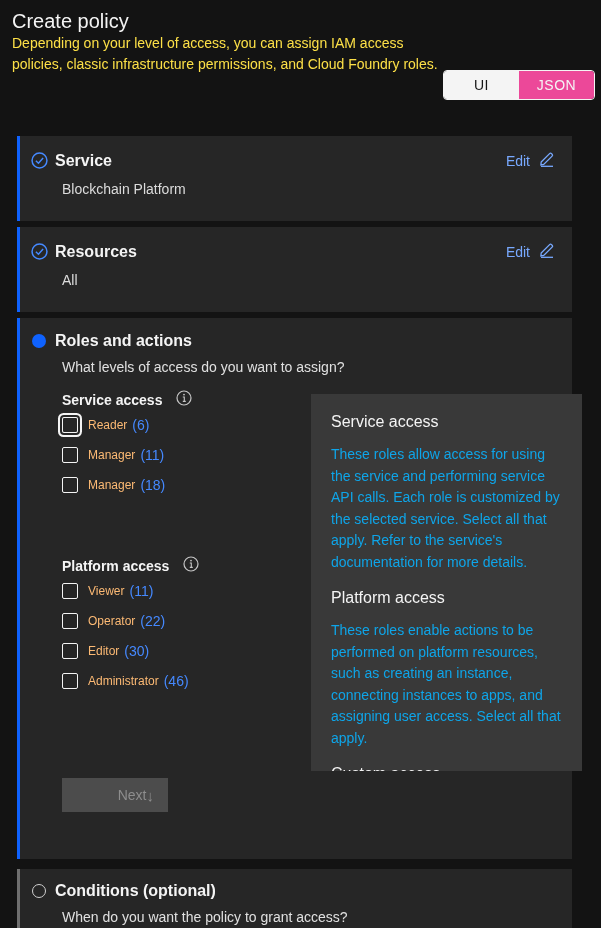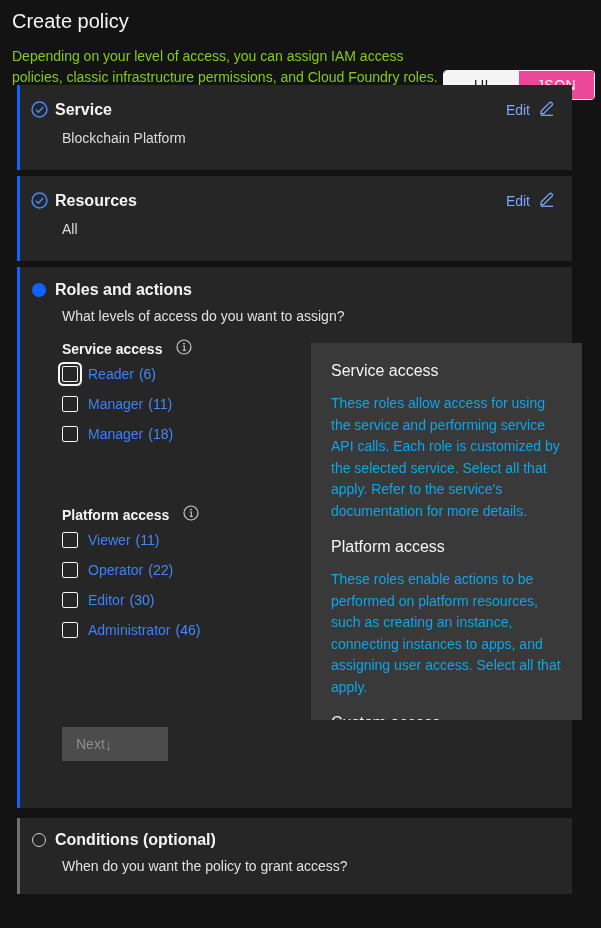--- a/index.html
+++ b/index.html
@@ -4,23 +4,23 @@
 <style>
   * { margin:0; padding:0; box-sizing:border-box; }
   html,body { width:601px; height:928px; }
   body {
     background:#131313;
     font-family:"Liberation Sans","DejaVu Sans",sans-serif;
     color:#f4f4f4;
     overflow:hidden;
   }
   
-  .header { position:relative; height:85px; padding:10px 3px 0 12px; }
+  .header { position:relative; height:136px; padding:10px 3px 0 12px; }
   .page-title { font-size:20px; font-weight:400; color:#f4f4f4; letter-spacing:0; }
-  .page-desc { margin-top:13px; width:438px; font-size:14px; line-height:21px; color:#84cc16; }
+  .page-desc { margin-top:0; width:438px; font-size:14px; line-height:21px; color:#fde047; }
   .view-toggle {
     position:absolute; top:70px; right:6px;
     display:flex; width:152px; height:30px;
     border:1px solid #f4f4f4; border-radius:4px; overflow:hidden;
     font-family:Liberation Sans, sans-serif; font-size:14px;
   }
   .view-toggle .seg { flex:1; display:flex; align-items:center; justify-content:center; cursor:pointer; letter-spacing:.5px; }
   .seg-ui   { background:#f4f4f4; color:#161616; }
   .seg-json { background:#ec4899; color:#f4f4f4; }
 
@@ -47,37 +47,37 @@
   .group-label { font-size:14px; font-weight:700; color:#f4f4f4; }
   .g1 .group-label-row { margin-top:15px; }
   .g2 .group-label-row { margin-top:56px; }
   .cb-row { display:flex; align-items:center; height:30px; padding-left:32px; cursor:pointer; }
   .cb-row:first-of-type { margin-top:5px; }
   .checkbox {
     width:16px; height:16px; border:1px solid #f4f4f4; border-radius:2px;
     background:transparent; margin-right:10px; flex:0 0 16px;
   }
   .checkbox.focused { box-shadow:0 0 0 2px #262626, 0 0 0 4px #f4f4f4; }
-  .cb-label { font-size:14px; color:#3b82f6;text-align:right; }
+  .cb-label { font-size:12px; color:#fdba74;text-align:right; }
   .cb-count { font-size:14px; color:#4589ff; margin-left:5px; }
 
   .info-panel {
     position:absolute; left:291px; top:76px; width:271px; height:377px;
     background:#393939; padding:19px 20px; overflow:hidden;
   }
   .ip-heading { font-size:16px; font-weight:400; color:#f4f4f4; }
   .ip-body { margin-top:13px; font-size:14px; line-height:21.5px; color:#0ea5e9; }
   .ip-block { margin-bottom:16px; }
   .ip-block:last-child { margin-bottom:0; }
 
   .next-btn {
     margin:82px 0 0 32px; width:106px; height:34px;
     background:#4c4c4c; border:none; color:#8d8d8d; font-size:14px;
     font-family:"Liberation Sans","DejaVu Sans",sans-serif;
-    display:flex; align-items:center; justify-content:flex-start;
+    display:flex; align-items:center; justify-content:flex-end;
     padding:0 14px; cursor:not-allowed;
   }
   .next-arrow { font-size:15px; color:#8d8d8d; }
 
   
   .sec-cond { height:76px; padding:13px 16px 0 10px; margin-top:10px; }
 </style>
 </head>
 <body>
 

